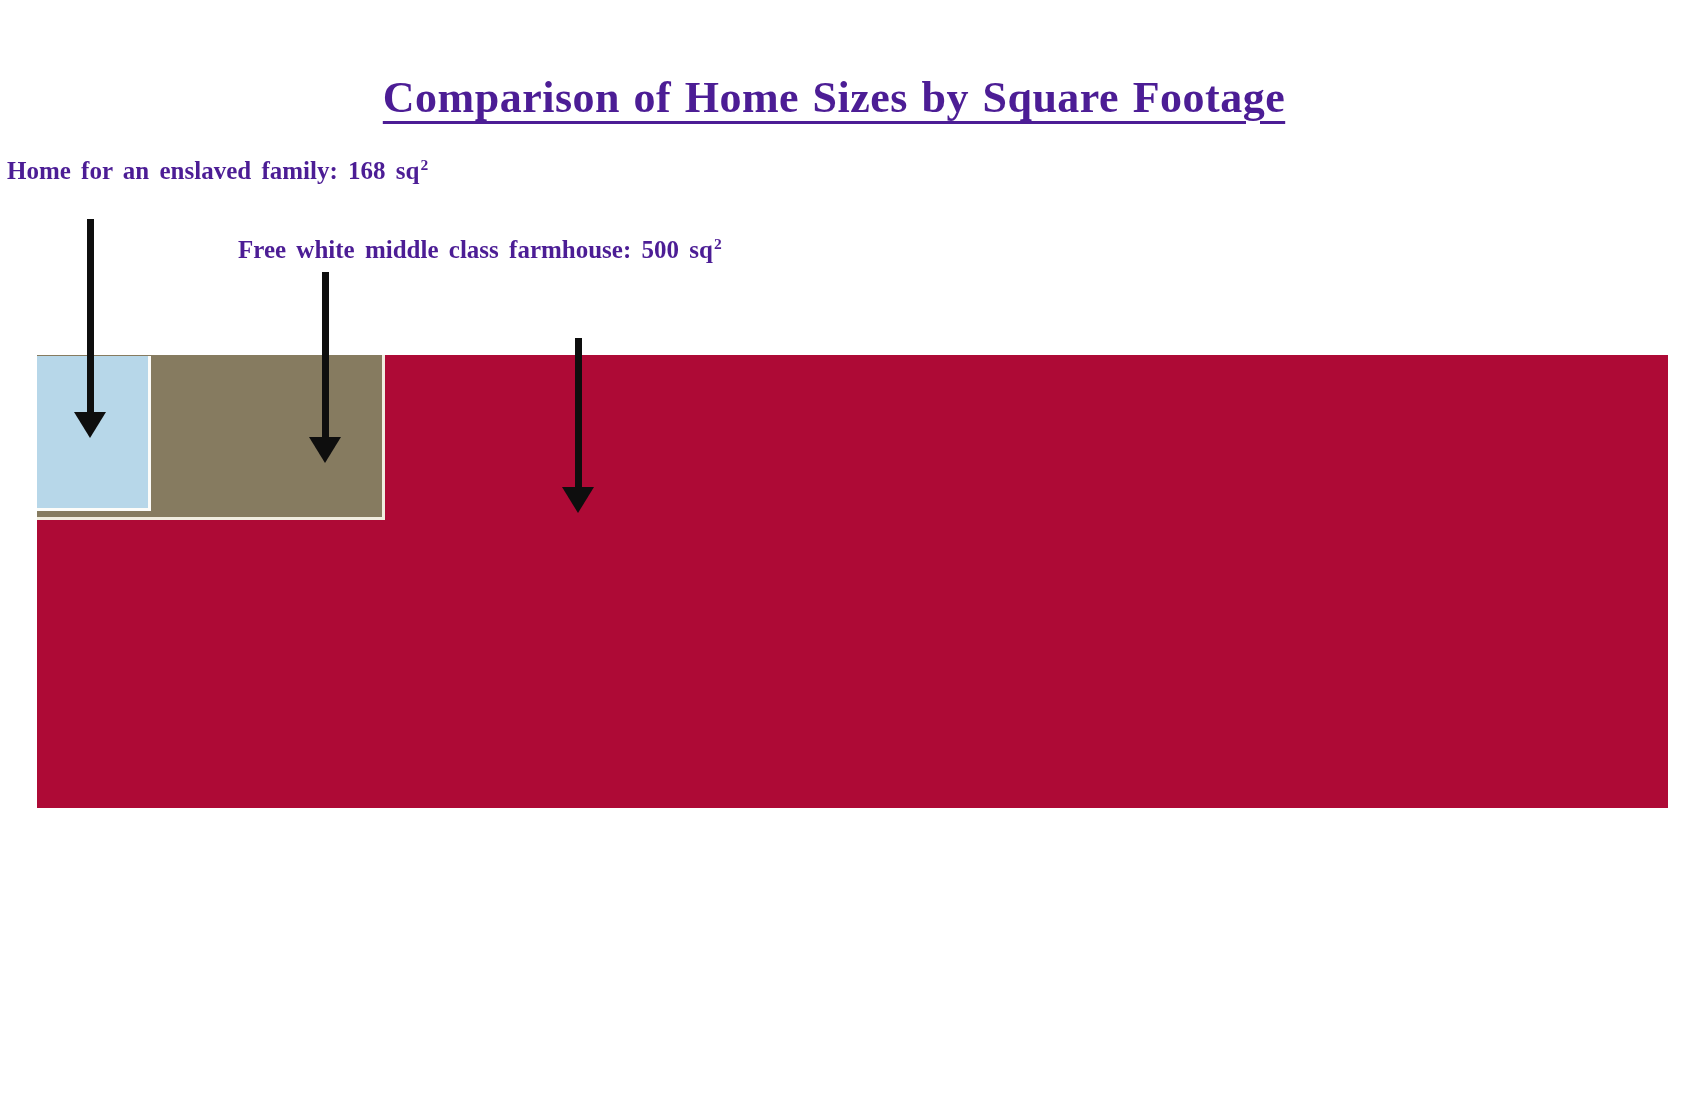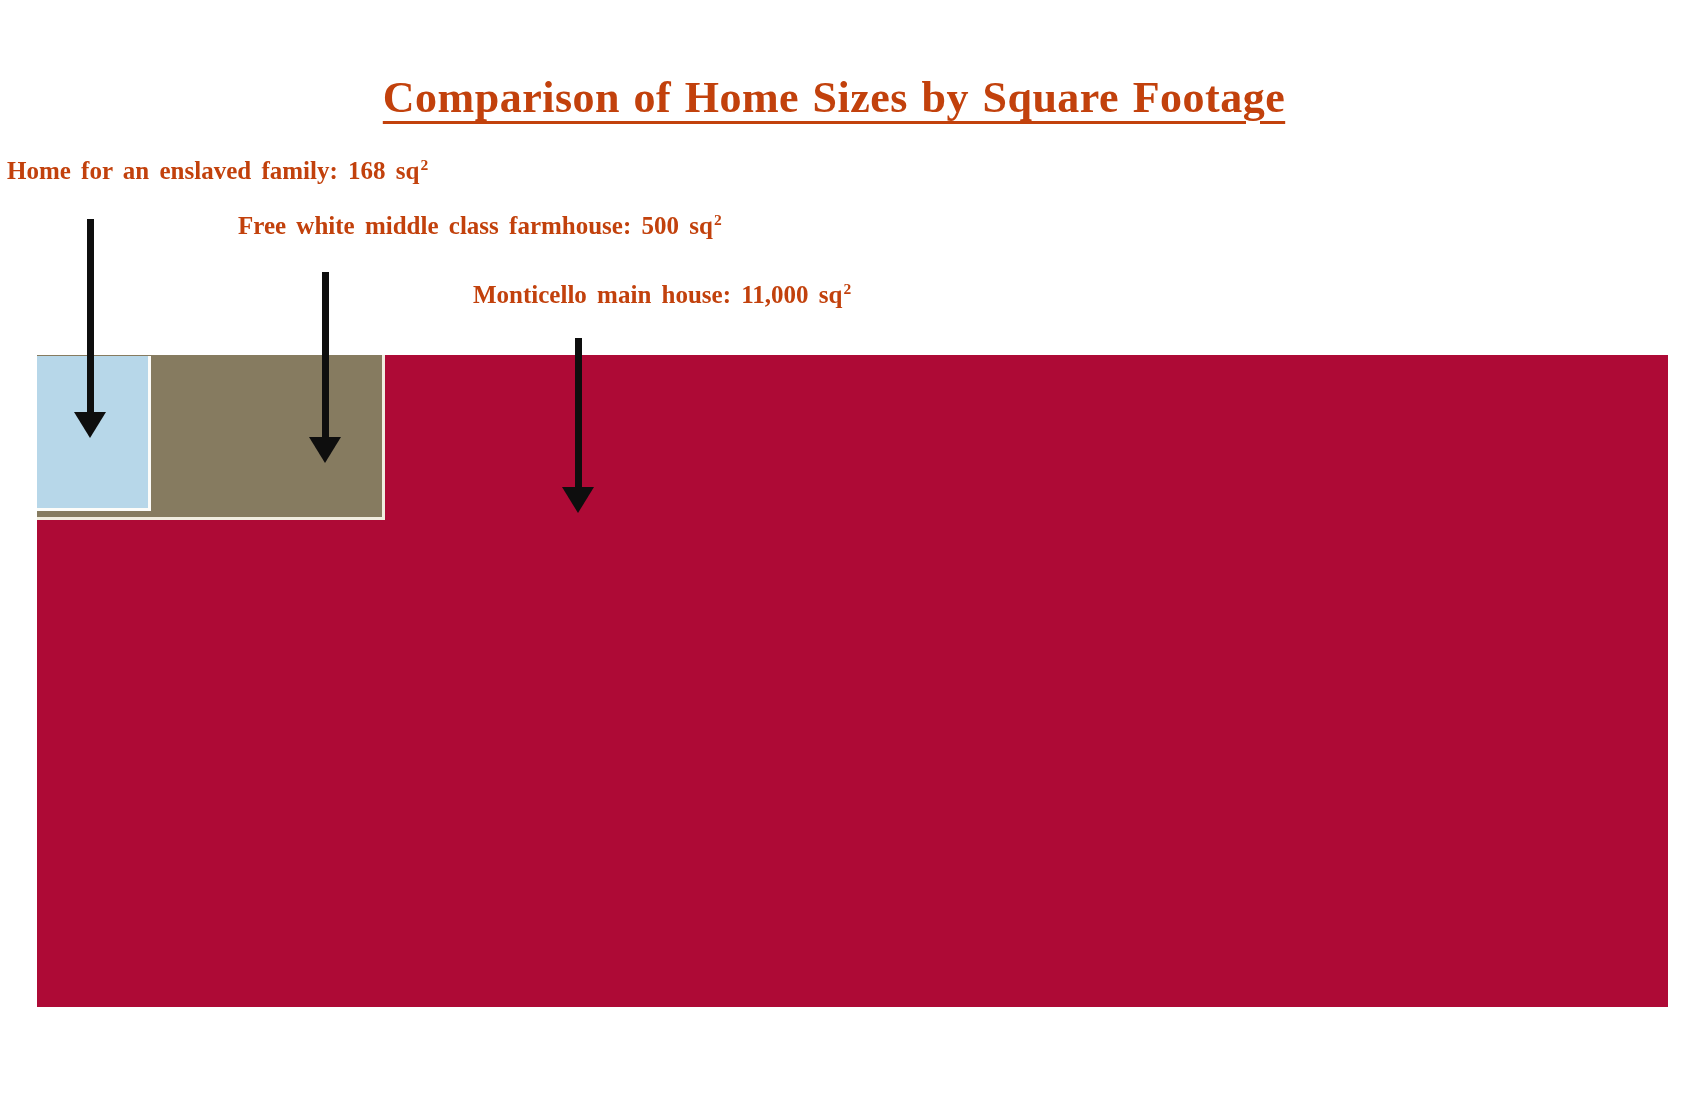--- a/index.html
+++ b/index.html
@@ -3,25 +3,25 @@
 <meta charset="utf-8">
 <style>
   html, body {
     margin: 0;
     padding: 0;
     background: #ffffff;
   }
   .canvas {
     position: relative;
     width: 1700px;
-    height: 1100px;
+    height: 808px;
     background: #ffffff;
     overflow: hidden;
     font-family: "Liberation Serif", "DejaVu Serif", serif;
-    color: #c2410c;
+    color: #4c1d95;
   }
   .chart-title {
     position: absolute;
     top: 72px;
     left: 0;
     right: 32px;
     text-align: center;
     font-size: 44px;
     font-weight: bold;
     letter-spacing: 0.5px;
@@ -37,21 +37,21 @@
     white-space: nowrap;
     word-spacing: 4px;
   }
   .anno-label sup {
     font-size: 0.62em;
     vertical-align: super;
     line-height: 0;
     margin-left: 1px;
   }
   .label-enslaved  { left: 7px;   top: 157px; }
-  .label-farmhouse { left: 238px; top: 212px; text-align: center; }
+  .label-farmhouse { left: 238px; top: 236px; text-align: center; }
   .label-monticello{ left: 473px; top: 281px; }
 
   .rect { position: absolute; box-sizing: border-box; }
   .rect-monticello {
     left: 37px; top: 355px;
     width: 1631px; height: 652px;
     background: #AE0A36;
   }
   .rect-farmhouse {
     left: 37px; top: 355px;
@@ -98,21 +98,20 @@
   <div class="chart-title">Comparison of Home Sizes by Square Footage</div>
 
   <div class="rect rect-monticello"></div>
   <div class="rect rect-farmhouse"></div>
   <div class="rect rect-enslaved"></div>
 
   <div class="anno-label label-enslaved"><span>Home for an enslaved family: 168 sq</span><sup>2</sup></div>
 
   <div class="anno-label label-farmhouse"><span>Free white middle class farmhouse: 500 sq</span><sup>2</sup></div>
 
-  <div class="anno-label label-monticello"><span>Monticello main house: 11,000 sq</span><sup>2</sup></div>
 
   <div class="arrow arrow-enslaved">
     <div class="arrow-line"></div>
     <div class="arrow-head"></div>
   </div>
 
   <div class="arrow arrow-farmhouse">
     <div class="arrow-line"></div>
     <div class="arrow-head"></div>
   </div>

